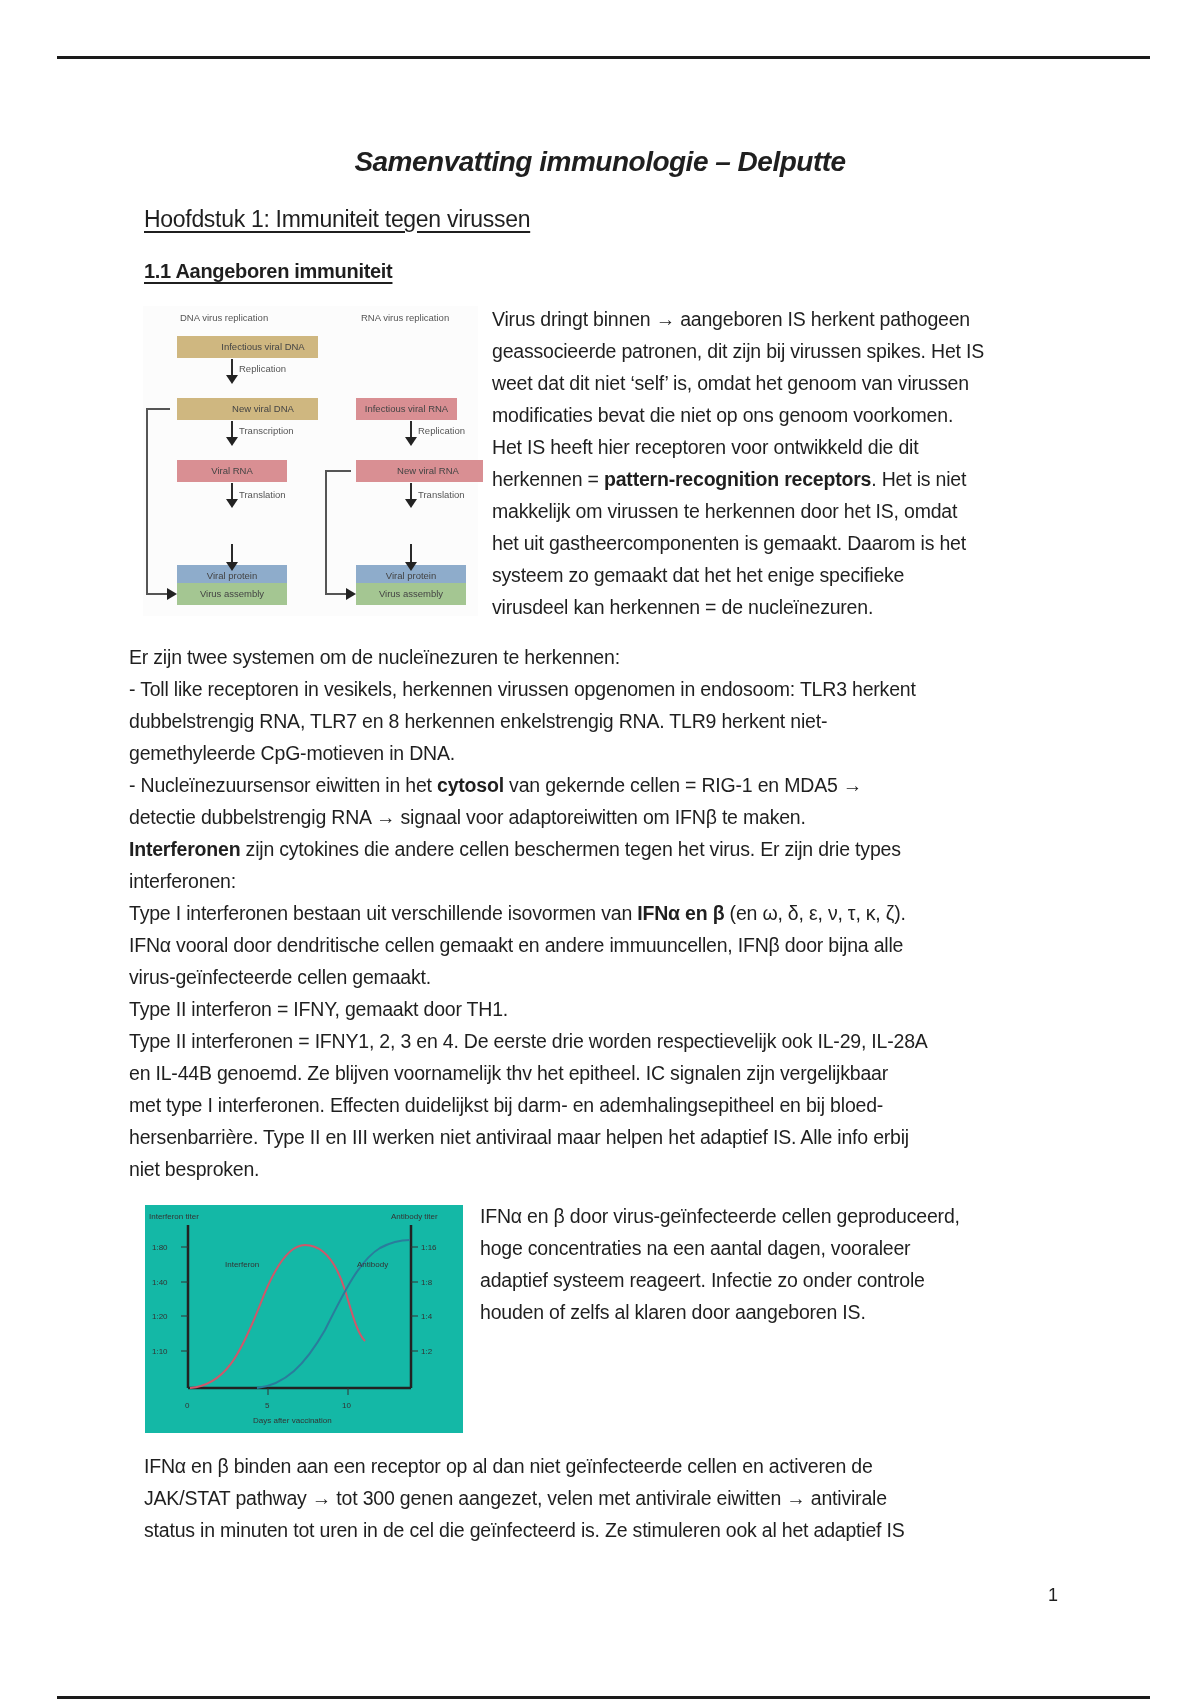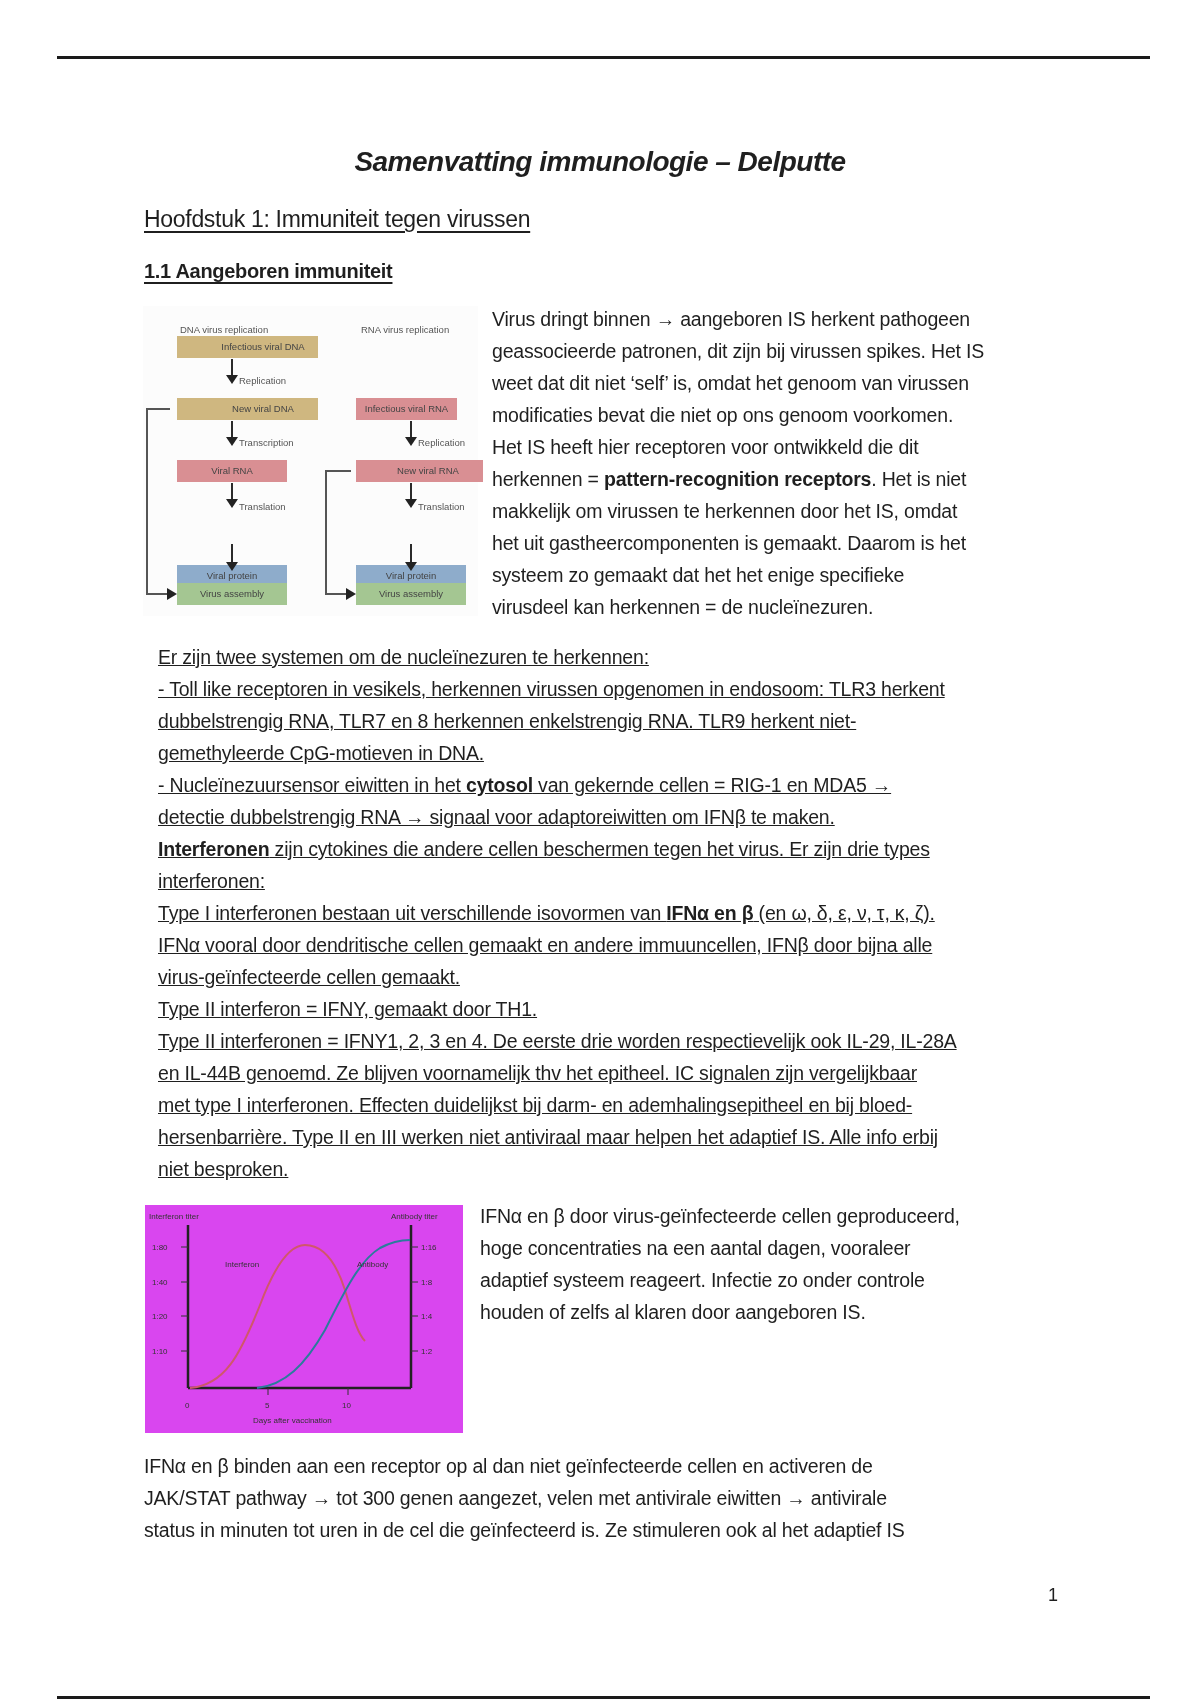--- a/index.html
+++ b/index.html
@@ -10,41 +10,41 @@
   .rule.bottom { top: 1696px; }
   .title { position: absolute; top: 146px; left: 0; width: 1200px; text-align: center;
            font-size: 28px; font-weight: bold; font-style: italic; letter-spacing: -0.5px; }
   .h1 { position: absolute; top: 206px; left: 144px; font-size: 23px; font-weight: normal;
         text-decoration: underline; text-underline-offset: 4px; letter-spacing: -0.3px; }
   .h2 { position: absolute; top: 260px; left: 144px; font-size: 20px; font-weight: bold;
         text-decoration: underline; text-underline-offset: 4px; letter-spacing: -0.3px; }
   .p { font-size: 19.5px; line-height: 32px; letter-spacing: -0.2px; }
   .block { position: absolute; }
   .intro { top: 303px; left: 492px; width: 580px; }
-  .body1 { top: 641px; left: 158px; width: 940px; text-decoration: underline; }
+  .body1 { top: 641px; left: 129px; width: 940px; }
   .side2 { top: 1200px; left: 480px; width: 600px; }
   .body3 { top: 1450px; left: 144px; width: 940px; }
   .pagenum { position: absolute; top: 1585px; left: 1048px; font-size: 18px; }
   .line { display: block; white-space: nowrap; }
   b { font-weight: bold; }
   
   .diagram { position: absolute; top: 306px; left: 143px; width: 335px; height: 310px; background: #fcfcfc; }
-  .dlabel { position: absolute; font-size: 9.5px; color: #555; white-space: nowrap; margin-top: 12px; }
+  .dlabel { position: absolute; font-size: 9.5px; color: #555; white-space: nowrap; }
   .box { position: absolute; height: 22px; font-size: 9.5px; text-align: center; line-height: 22px; color: #444; white-space: nowrap; overflow: hidden; }
   .tan { background: #cfb780; padding-left: 31px; }
   .pink { background: #d98f93; }
   .blue { background: #8eaccb; margin-top: 44px; }
   .green { background: #a4c692; }
   .vline { position: absolute; width: 2px; background: #2b2b2b; }
   .arrowhead { position: absolute; width: 0; height: 0; border-left: 6px solid transparent; border-right: 6px solid transparent; border-top: 9px solid #222; }
   .arrowright { position: absolute; width: 0; height: 0; border-top: 6px solid transparent; border-bottom: 6px solid transparent; border-left: 10px solid #222; }
   .hline { position: absolute; height: 2px; background: #555; }
   .fline { position: absolute; width: 2px; background: #555; }
   
-  .chart { position: absolute; top: 1205px; left: 145px; width: 318px; height: 228px; background: #d946ef; }
+  .chart { position: absolute; top: 1205px; left: 145px; width: 318px; height: 228px; background: #14b8a6; }
   .chart svg { position: absolute; left: 0; top: 0; }
 </style>
 </head>
 <body>
 
 <div class="rule top"></div>
 
 <div class="title">Samenvatting immunologie – Delputte</div>
 <div class="h1">Hoofdstuk 1: Immuniteit tegen virussen</div>
 <div class="h2">1.1 Aangeboren immuniteit</div>

